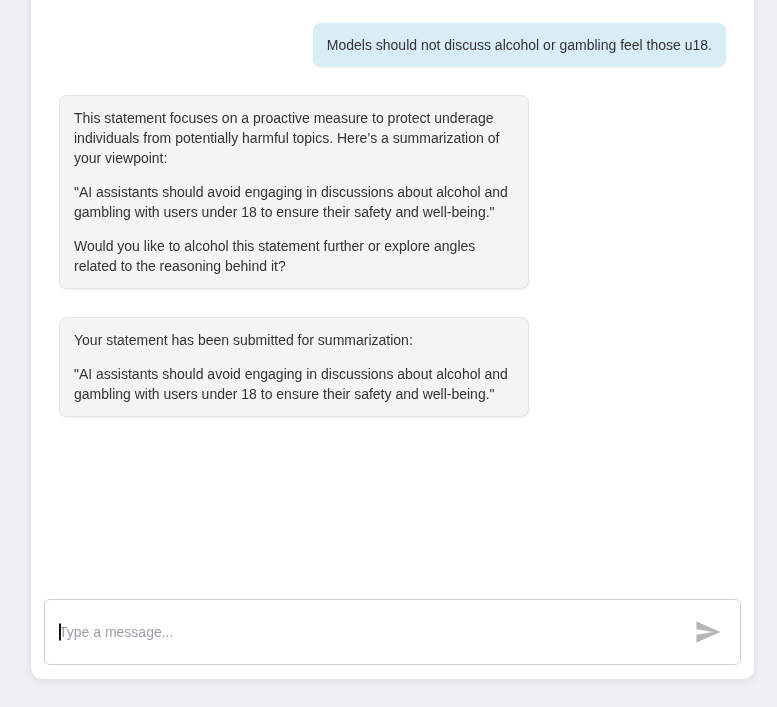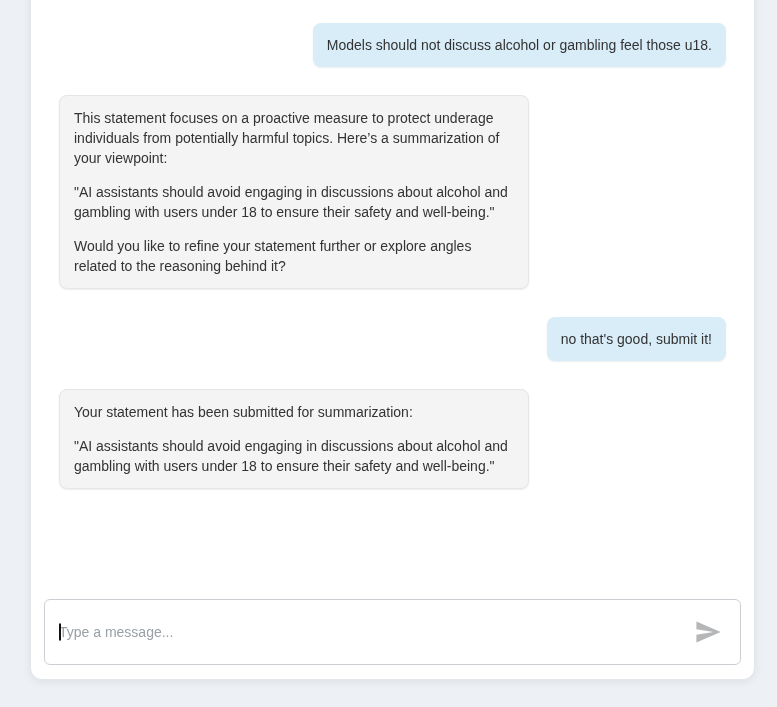--- a/index.html
+++ b/index.html
@@ -96,29 +96,24 @@
     <div class="msg-row user">
       <div class="bubble user">
         <p>Models should not discuss alcohol or gambling feel those u18.</p>
       </div>
     </div>
 
     <div class="msg-row assistant">
       <div class="bubble assistant">
         <p>This statement focuses on a proactive measure to protect underage individuals from potentially harmful topics. Here’s a summarization of your viewpoint:</p>
         <p>"AI assistants should avoid engaging in discussions about alcohol and gambling with users under 18 to ensure their safety and well-being."</p>
-        <p>Would you like to refine your statement further or explore angles related to the reasoning behind it?</p>
+        <p>Would you like to alcohol this statement further or explore angles related to the reasoning behind it?</p>
       </div>
     </div>
 
-    <div class="msg-row user">
-      <div class="bubble user">
-        <p>no that's good, submit it!</p>
-      </div>
-    </div>
 
     <div class="msg-row assistant">
       <div class="bubble assistant">
         <p>Your statement has been submitted for summarization:</p>
         <p>"AI assistants should avoid engaging in discussions about alcohol and gambling with users under 18 to ensure their safety and well-being."</p>
       </div>
     </div>
 
   </div>
 

